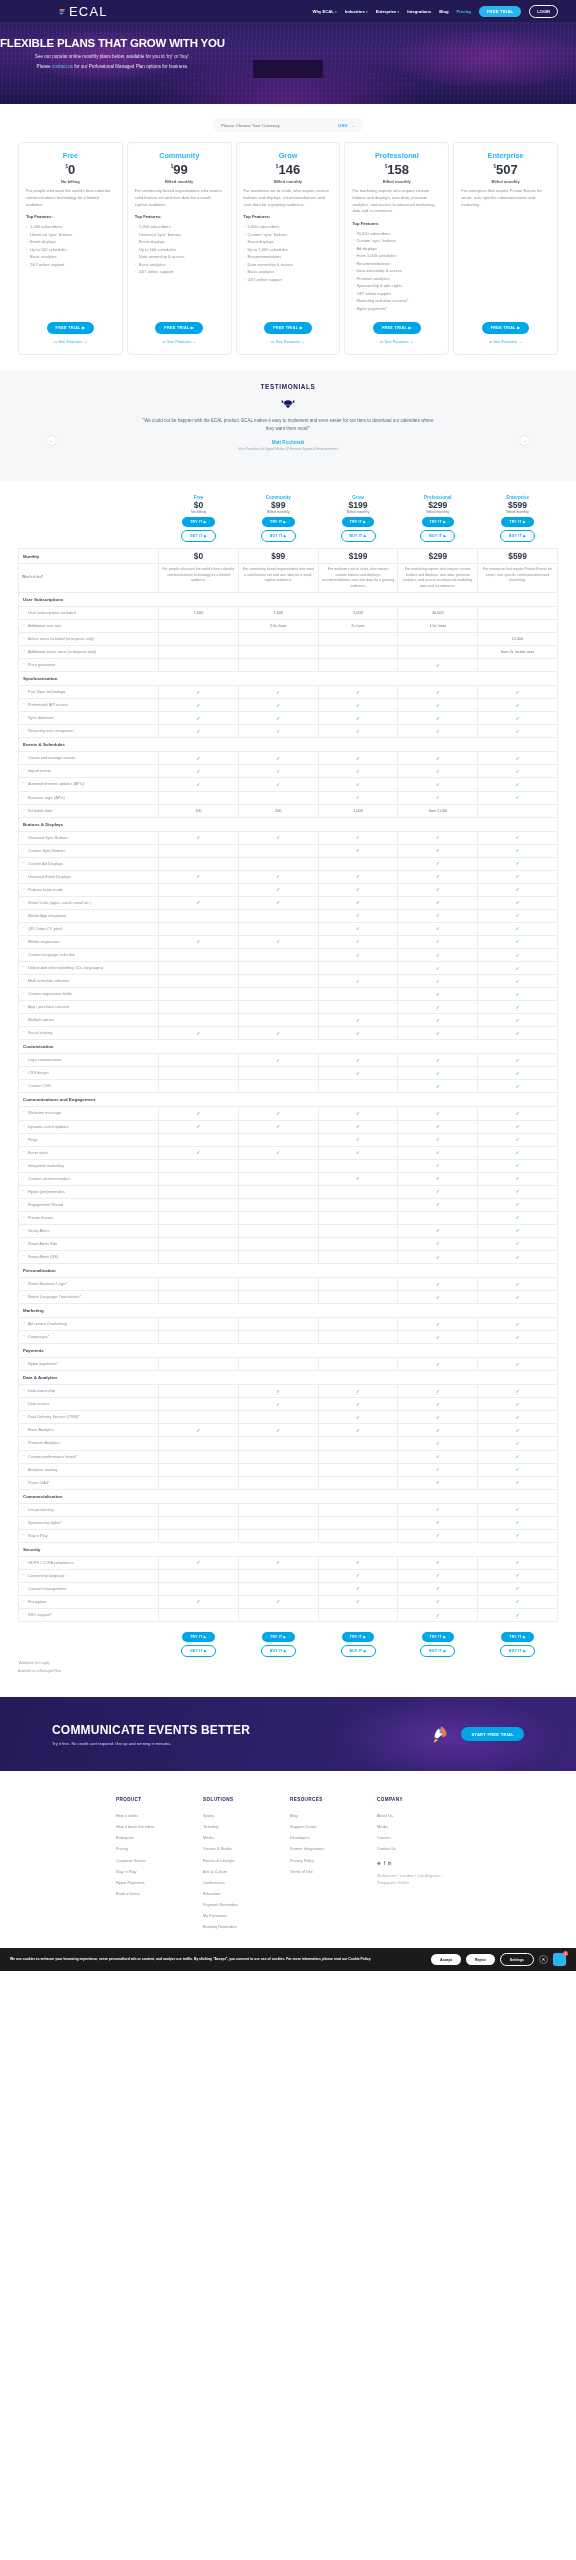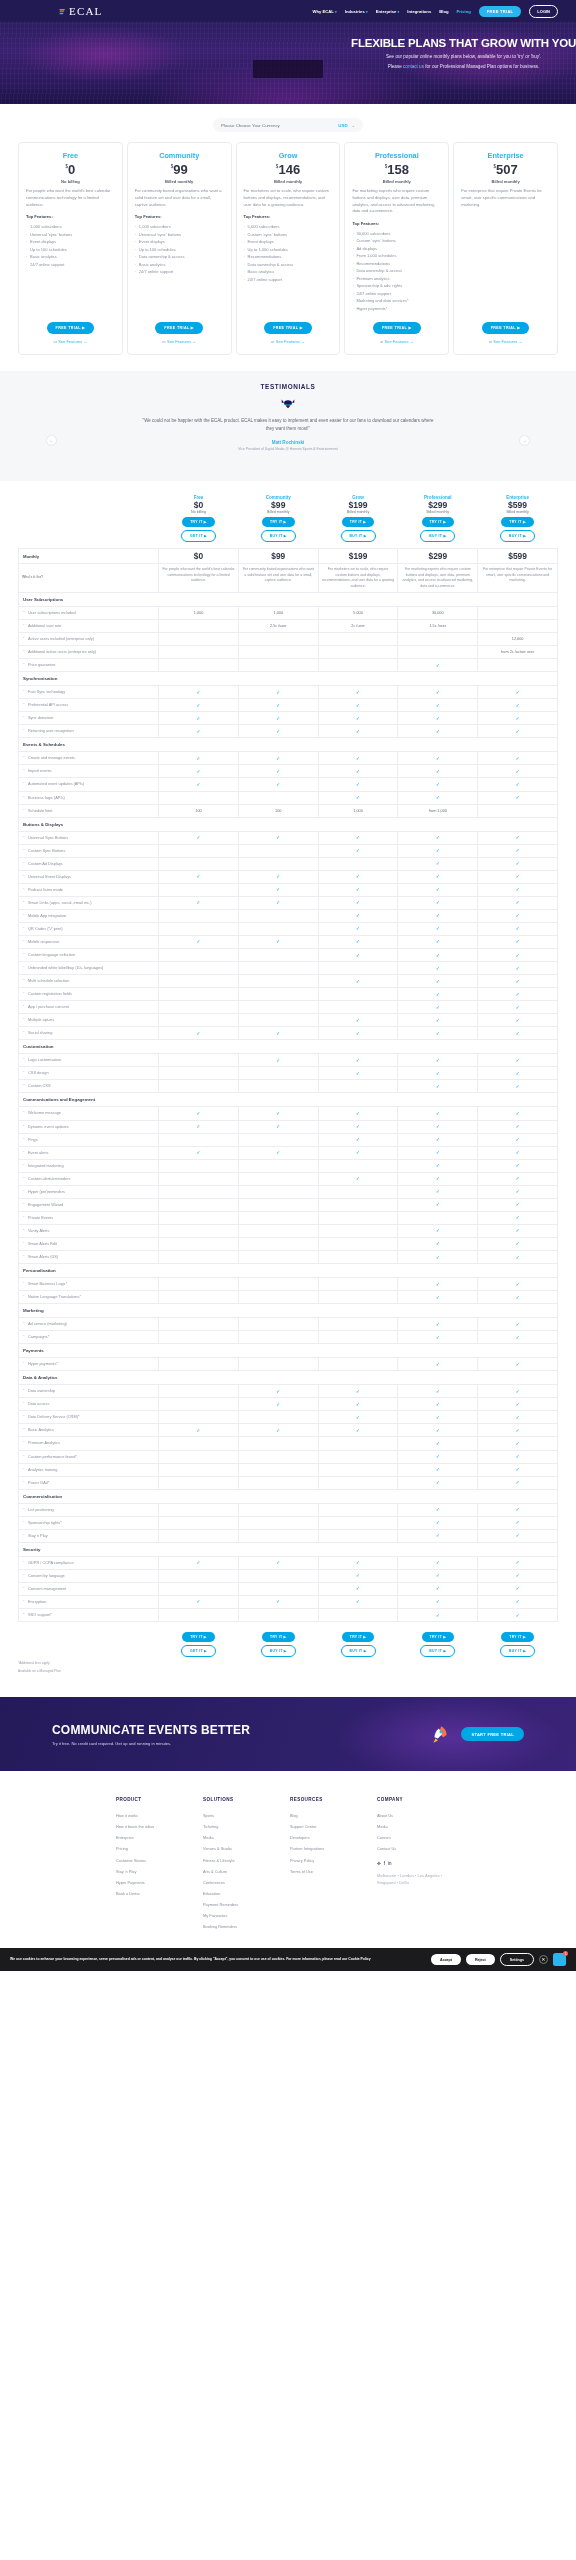--- a/index.html
+++ b/index.html
@@ -13,21 +13,21 @@
   }
   .page { width: 576px; position: relative; overflow: hidden; }
 
   
   .nav {
     height: 22px; background: #221a52; display: flex; align-items: center;
     padding: 0 18px; position: relative; z-index: 5;
   }
   .logo { display: flex; align-items: center; gap: 2px; margin-left: 40px; }
   .logo-mark { width: 9px; height: 9px; position: relative; }
-  .logo-text { font-size: 11px; letter-spacing: 1.2px; color: #fff; font-weight: 400; font-family: Liberation Serif, serif; }
+  .logo-text { font-size: 13px; letter-spacing: 1.2px; color: #fff; font-weight: 400; }
   .nav-right { margin-left: auto; display: flex; align-items: center; gap: 8px; }
   .nav-link { color: #fff; font-size: 4.2px; font-weight: 700; white-space: nowrap; cursor: pointer; }
   .nav-link.caret:after { content: "▾"; font-size: 3.4px; margin-left: 1.2px; color:#36c6f4; }
   .nav-link.active { color: #36c6f4; }
   .btn-trial {
     background: #29b6ee; color: #fff; font-size: 4px; font-weight: 700;
     padding: 3px 8px; border-radius: 9px; letter-spacing: .3px; cursor: pointer; border:none;
   }
   .btn-login {
     border: 0.8px solid #ffffff; color: #fff; font-size: 4px; font-weight: 700;
@@ -35,21 +35,21 @@
   }
 
   
   .hero {
     height: 82px; position: relative; overflow: hidden;
     background:
       radial-gradient(ellipse 200px 60px at 50% 95%, rgba(120,40,160,.55), transparent 70%),
       radial-gradient(ellipse 120px 40px at 18% 40%, rgba(160,50,170,.45), transparent 70%),
       radial-gradient(ellipse 140px 45px at 85% 45%, rgba(150,45,165,.45), transparent 70%),
       linear-gradient(180deg,#2b1e62 0%, #3a2170 35%, #2a1a5c 75%, #1d1347 100%);
-    display: flex; flex-direction: column; align-items: flex-end; justify-content: center;
+    display: flex; flex-direction: column; align-items: flex-start; justify-content: center;
   }
   .hero:before{
     content:""; position:absolute; inset:0;
     background:
       repeating-linear-gradient(92deg, rgba(255,255,255,.045) 0 1px, transparent 1px 4px),
       repeating-linear-gradient(0deg, rgba(180,90,200,.07) 0 1px, transparent 1px 5px);
     opacity:.8;
   }
   .hero:after{
     content:""; position:absolute; left:44%; top:46%; width:12%; height:22%;

